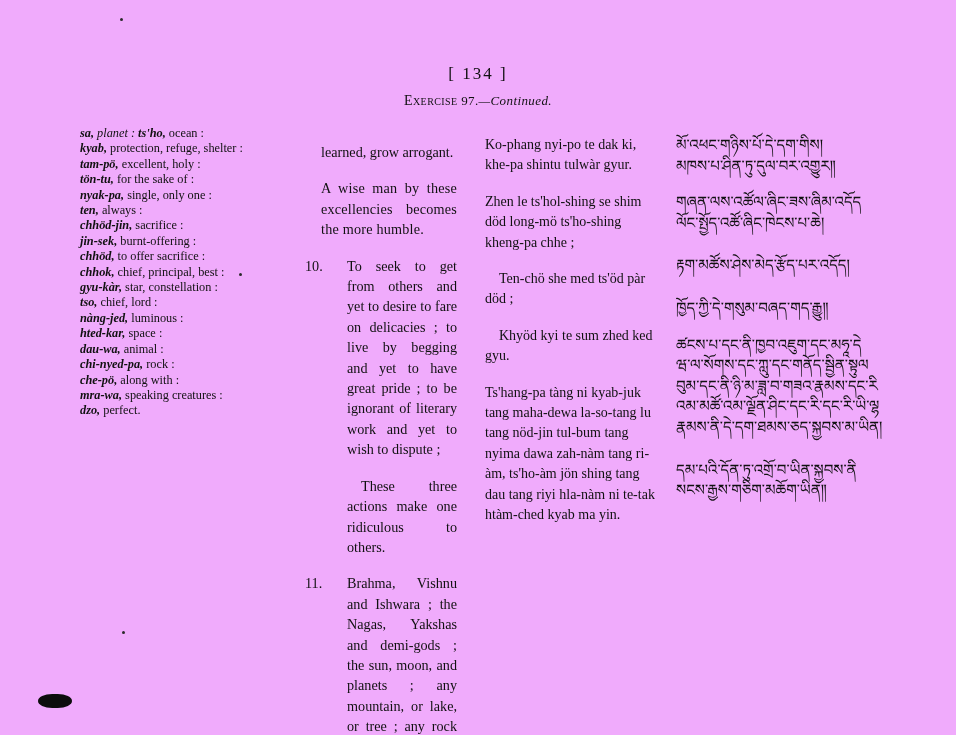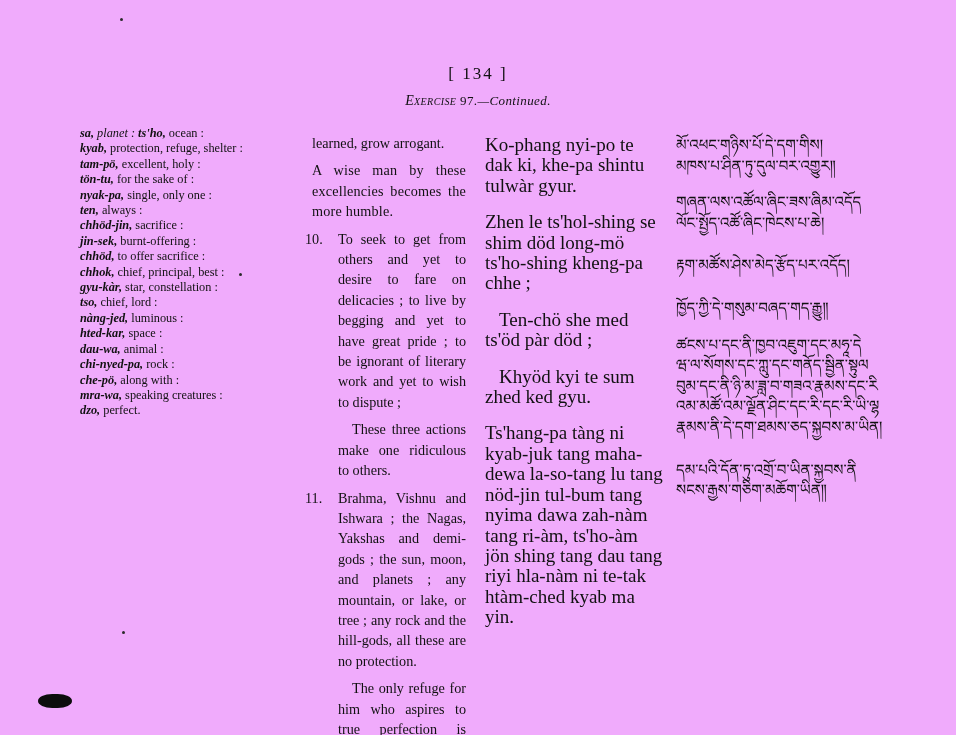--- a/index.html
+++ b/index.html
@@ -54,21 +54,20 @@
     top: 93px;
     left: 0;
     width: 956px;
     text-align: center;
     font-size: 13px;
     letter-spacing: 0.4px;
   }
   .exercise-head .sc {
     font-variant: small-caps;
     font-size: 14px;
-    font-style: italic;
   }
   .exercise-head .it {
     font-style: italic;
   }
 
   
   .col-vocab {
     position: absolute;
     left: 80px;
     top: 126px;
@@ -91,21 +90,21 @@
   .col-eng {
     position: absolute;
     left: 305px;
     top: 126px;
     width: 168px;
     font-size: 14.2px;
     line-height: 20.4px;
     text-align: justify;
   }
   .col-eng p {
-    margin: 7px;
+    margin: 16px;
   }
   .col-eng .item {
     position: relative;
     padding-left: 26px;
   }
   .col-eng .num {
     position: absolute;
     left: 0;
     top: 0;
   }
@@ -115,21 +114,21 @@
   .spaced {
     letter-spacing: 0.2px;
   }
 
   
   .col-translit {
     position: absolute;
     left: 485px;
     top: 126px;
     width: 178px;
-    font-size: 19px;
+    font-size: 14px;
     line-height: 20.4px;
   }
   .col-translit p {
     margin: 0;
   }
   .col-translit .indent {
     text-indent: 14px;
   }
 
   

